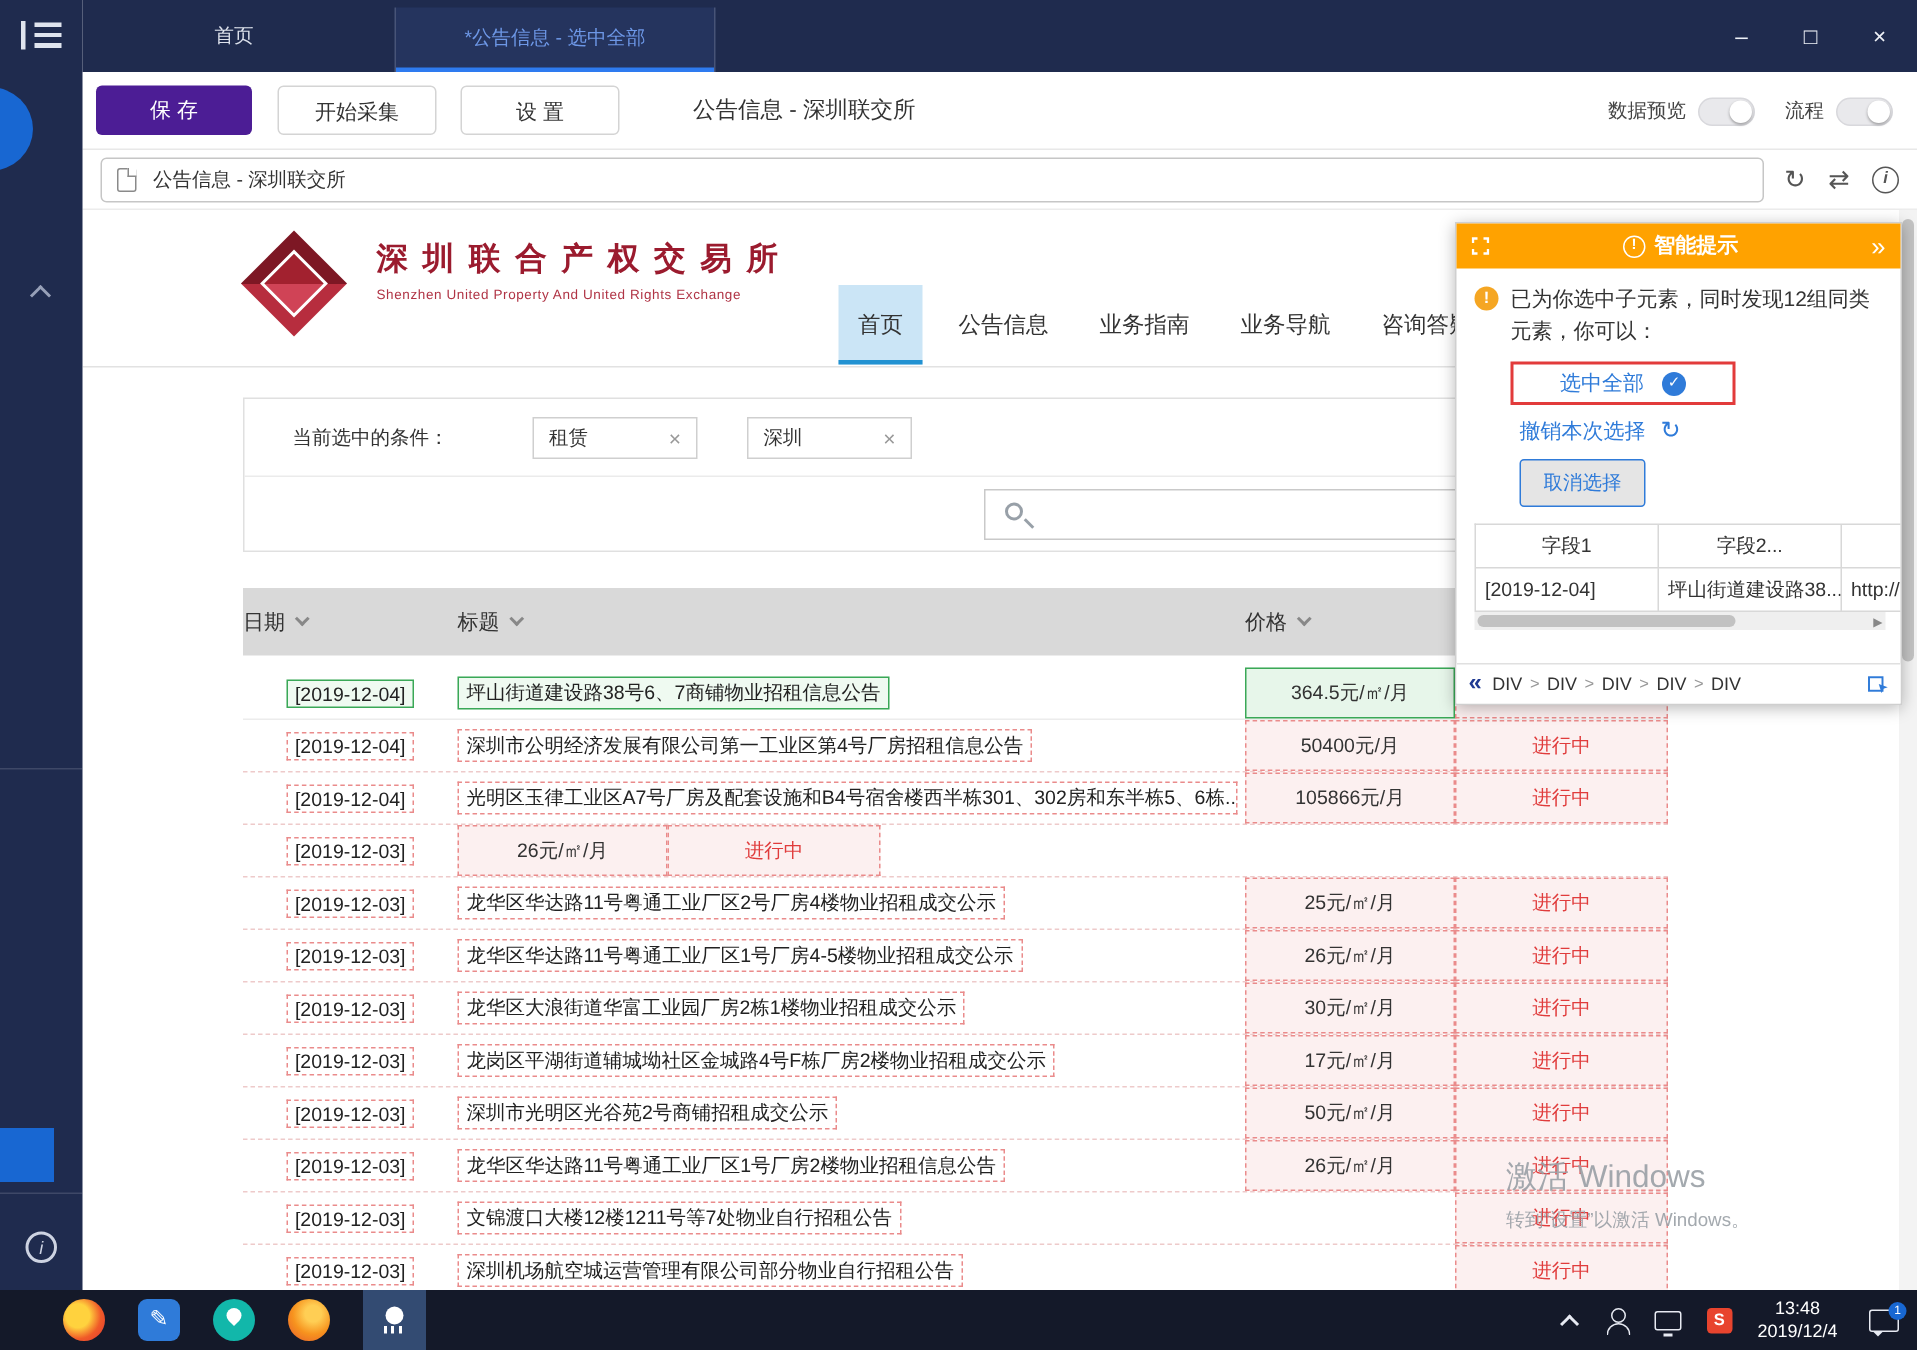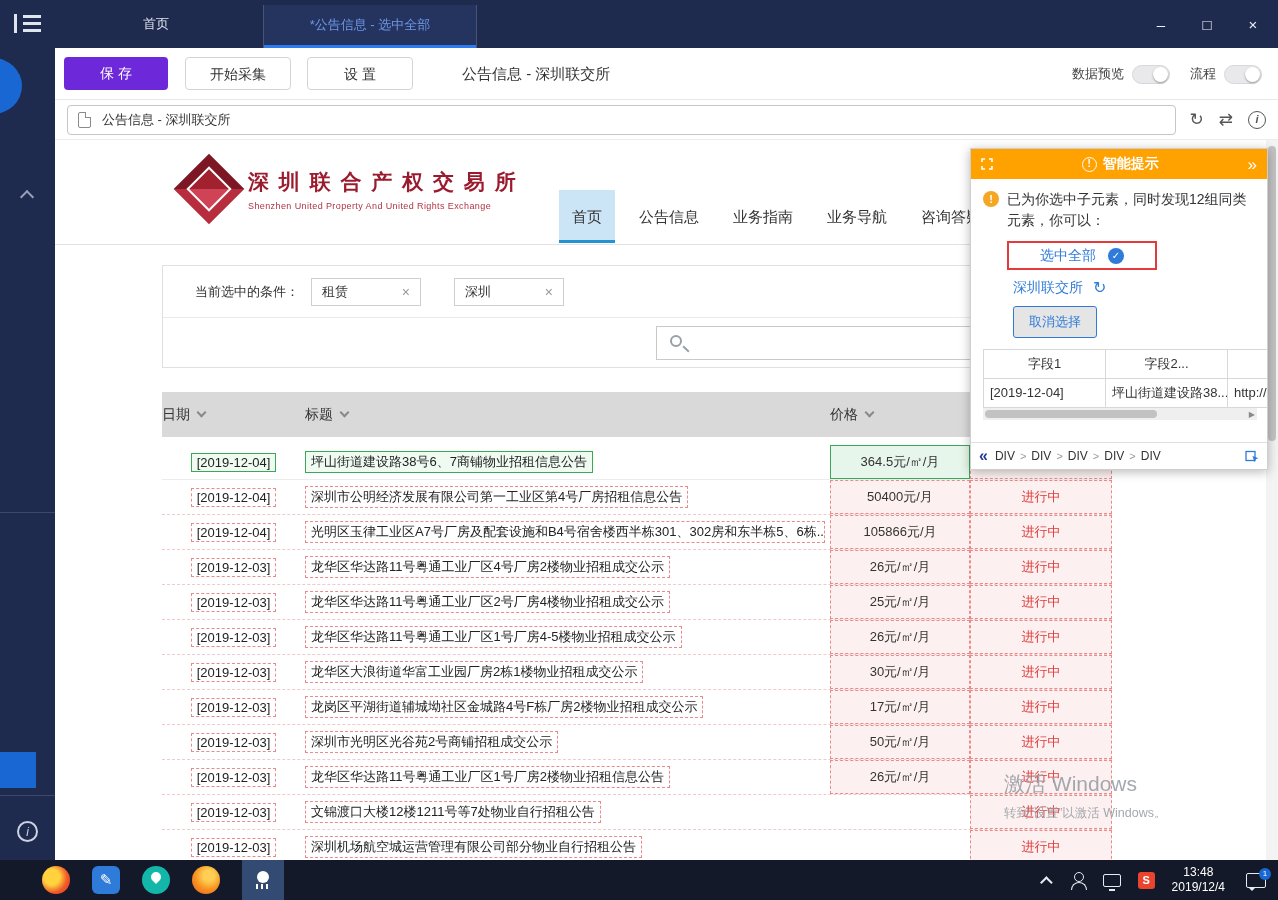--- a/index.html
+++ b/index.html
@@ -23,21 +23,21 @@
 .tabbar { position:absolute; left:55px; top:0; width:1223px; height:48px; background:#1f2b4e; }
 .tab-home { position:absolute; left:52px; top:0; height:48px; line-height:48px; padding:0 36px; color:#dde2ec; font-size:13px; cursor:pointer; }
 .tab-active { position:absolute; left:208px; top:5px; width:214px; height:43px; background:#25345e; border-left:1px solid rgba(255,255,255,.16); border-right:1px solid rgba(255,255,255,.16); color:#6d97e6; font-size:13px; text-align:center; line-height:40px; cursor:pointer; white-space:nowrap; overflow:hidden; }
 .tab-active::after { content:""; position:absolute; left:0; bottom:0; width:100%; height:3px; background:#2e7bf0; }
 .win-controls { position:absolute; right:2px; top:0; height:48px; display:flex; align-items:center; }
 .win-btn { width:46px; text-align:center; color:#eef1f7; font-size:15px; cursor:pointer; }
 
 
 .toolbar { position:absolute; left:55px; top:48px; width:1223px; height:52px; background:#fff; border-bottom:1px solid #e8e8e8; }
 .btn { position:absolute; top:9px; height:33px; border-radius:4px; font-size:14px; text-align:center; line-height:33px; cursor:pointer; }
-.btn-save { left:9px; width:104px; background:#6d28d9; color:#fff;text-align:center; }
+.btn-save { left:9px; width:104px; background:#4c1d95; color:#fff;text-align:center; }
 .btn-plain { background:#fff; border:1px solid #d4d4d4; color:#333; }
 .btn-start { left:130px; width:106px; }
 .btn-setting { left:252px; width:106px; }
 .toolbar-title { position:absolute; left:407px; top:0; height:52px; line-height:52px; font-size:15px; color:#333; }
 .toolbar-right { position:absolute; right:14px; top:0; height:52px; display:flex; align-items:center; }
 .tg-label { font-size:13px; color:#444; margin-right:8px; }
 .toggle { width:38px; height:19px; border-radius:10px; background:#e9e9ec; border:1px solid #d8d8dc; position:relative; cursor:pointer; margin-right:20px; }
 .toggle:last-child { margin-right:2px; }
 .toggle .knob { position:absolute; right:1px; top:1px; width:15px; height:15px; border-radius:50%; background:#fff; box-shadow:0 1px 2px rgba(0,0,0,.35); }
 
@@ -49,21 +49,21 @@
 .url-icons { display:flex; align-items:center; gap:15px; margin-left:14px; }
 .url-icon { color:#555; font-size:17px; cursor:pointer; line-height:1; }
 .url-info { width:18px; height:18px; border:1.5px solid #555; border-radius:50%; font-size:11px; line-height:15px; text-align:center; color:#555; font-weight:bold; font-style:italic; cursor:pointer; }
 
 
 .webview { position:absolute; left:55px; top:140px; width:1223px; height:720px; background:#fff; overflow:hidden; }
 .v-scroll { position:absolute; right:0; top:0; width:12px; height:720px; background:#f3f3f3; z-index:6; }
 .v-thumb { position:absolute; left:2px; top:6px; width:8px; height:295px; border-radius:4px; background:#c3c3c3; }
 
 .site-header { position:absolute; left:0; top:0; width:1211px; height:105px; background:#fff; border-bottom:1px solid #e2e2e2; }
-.logo { position:absolute; left:123px; top:18px; display:flex; align-items:center; gap:4px; }
+.logo { position:absolute; left:110px; top:18px; display:flex; align-items:flex-start; gap:20px; }
 .diamond { width:50px; height:50px; transform:rotate(45deg); background:linear-gradient(135deg,#7d1724 0 50%,#b72d3e 50% 100%); position:relative; margin:6px 10px 6px 6px; }
 .diamond::after { content:""; position:absolute; inset:9px; background:linear-gradient(135deg,#a2212f 0 50%,#d04356 50% 100%); border:2px solid #fff; }
 .logo-text .cn { font-size:21px; font-weight:bold; color:#9b1b2e; letter-spacing:2px; white-space:nowrap; }
 .logo-text .en { font-size:9px; color:#b03445; margin-top:5px; letter-spacing:.4px; white-space:nowrap; }
 .site-nav { position:absolute; left:497px; top:50px; height:55px; display:flex; }
 .nav-item { height:53px; line-height:53px; padding:0 10px; margin:0 7px; font-size:15px; color:#333; cursor:pointer; position:relative; white-space:nowrap; }
 .nav-item.active { background:#cbe5f6; border-bottom:3px solid #2292d2; padding:0 13px; }
 .nav-item.red-mark::after { content:""; position:absolute; left:8px; right:8px; bottom:2px; height:3px; background:#d03030; }
 
 .filter-card { position:absolute; left:107px; top:125px; width:958px; height:103px; background:#fff; border:1px solid #e0e0e0; }
@@ -214,21 +214,21 @@
           <div class="nav-item">业务指南</div>
           <div class="nav-item">业务导航</div>
           <div class="nav-item">咨询答疑</div>
           <div class="nav-item red-mark">党建风采</div>
         </div>
     </div>
 
     <div class="filter-card">
       <div class="filter-row">
         <span class="filter-label">当前选中的条件：</span>
-        <span id="chip-list" style="display:flex;">
+        <span id="chip-list" style="display:flex;margin-left:44px;">
             <div class="chip">
               <span class="chip-label">租赁</span>
               <span class="chip-x">×</span>
             </div>
             <div class="chip">
               <span class="chip-label">深圳</span>
               <span class="chip-x">×</span>
             </div>
           </span>
       </div>
@@ -282,23 +282,20 @@
             <div class="cell c-price boxed">
               <span>105866元/月</span>
             </div>
             <div class="cell c-status boxed">
               <span>进行中</span>
             </div>
           </div>
           <div class="trow">
             <div class="cell c-date">
               <span class="hl">[2019-12-03]</span>
-            </div>
-            <div class="cell c-title">
-              <span class="hl">龙华区华达路11号粤通工业厂区4号厂房2楼物业招租成交公示</span>
             </div>
             <div class="cell c-price boxed">
               <span>26元/㎡/月</span>
             </div>
             <div class="cell c-status boxed">
               <span>进行中</span>
             </div>
           </div>
           <div class="trow">
             <div class="cell c-date">
@@ -432,21 +429,21 @@
     <div class="tips-body">
       <div class="tips-msg">
         <span class="msg-icon">!</span>
         <span>已为你选中子元素，同时发现12组同类元素，你可以：</span>
       </div>
       <div class="select-all-box">
         <span>选中全部</span>
         <span class="check-icon">✓</span>
       </div>
       <div class="undo-row">
-        <span>深圳联交所</span>
+        <span>撤销本次选择</span>
         <span class="undo-icon">↻</span>
       </div>
       <button class="cancel-btn">取消选择</button>
       <div class="preview-table">
         <div class="pt-row pt-head" id="preview-head">
             <div class="pt-cell pt-c0">字段1</div>
             <div class="pt-cell pt-c1">字段2...</div>
             <div class="pt-cell pt-c2">字</div>
           </div>
         <div class="pt-row" id="preview-row">

